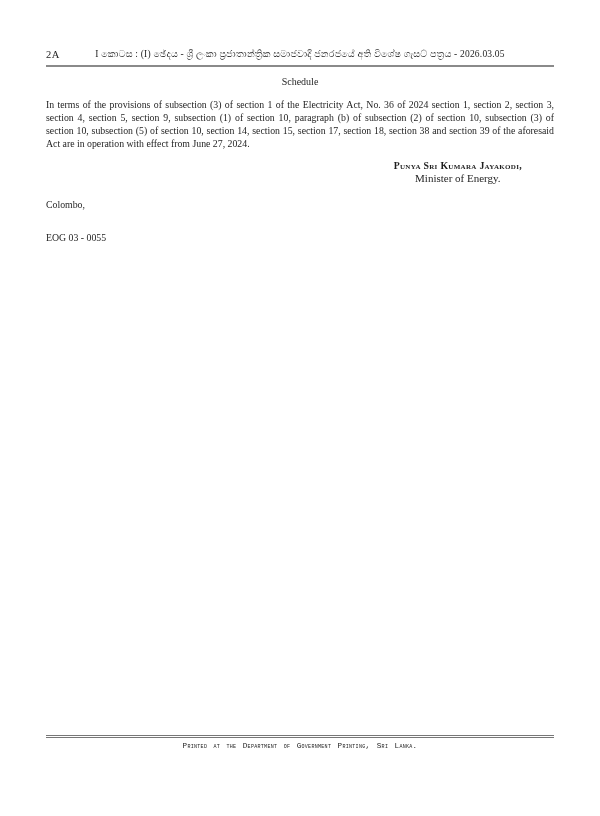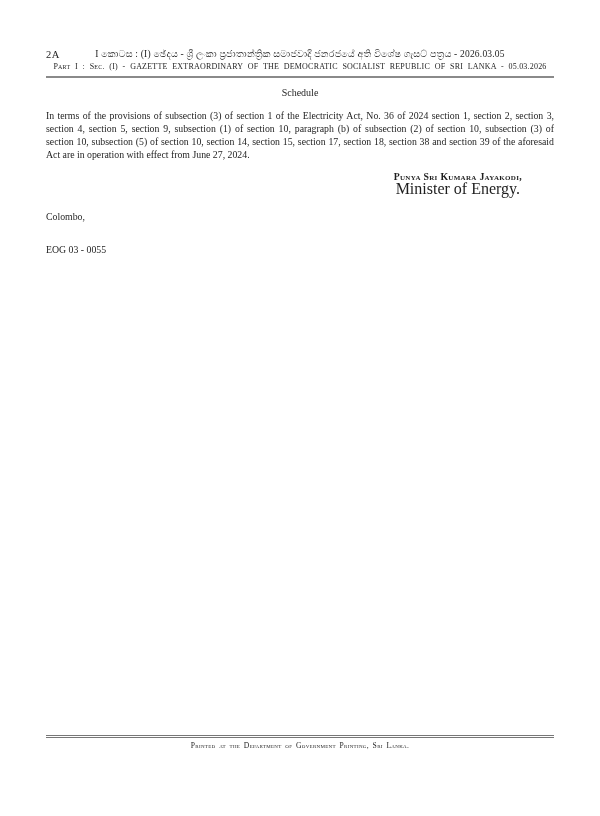--- a/index.html
+++ b/index.html
@@ -76,21 +76,21 @@
     margin-right: 32px;
   }
   .signature-name {
     font-weight: bold;
     font-variant: small-caps;
     font-size: 9.8px;
     line-height: 12.5px;
     letter-spacing: 0.3px;
   }
   .signature-title {
-    font-size: 16px;
+    font-size: 11px;
     line-height: 12.5px;
     text-align: center;
   }
   
   .place {
     margin-top: 12px;
     font-size: 9.8px;
     line-height: 13px;
   }
   .date {
@@ -115,32 +115,32 @@
     border-bottom: 1px solid #777777;
   }
   .footer-text {
     margin-top: 3px;
     text-align: center;
     font-size: 7.6px;
     line-height: 10px;
     font-variant: small-caps;
     letter-spacing: 0.3px;
     word-spacing: 1.5px;
+    font-family: Liberation Mono, monospace;
   }
 </style>
 </head>
 <body>
 
 <div class="page">
   <div class="content">
 
     <div class="header">
       <div class="page-number">2A</div>
       <div class="title-sinhala">I කොටස : (I) ඡේදය - ශ්‍රී ලංකා ප්‍රජාතාන්ත්‍රික සමාජවාදී ජනරජයේ අති විශේෂ ගැසට් පත්‍රය - 2026.03.05</div>
-      <div class="title-english">Part I : Sec. (I) - GAZETTE EXTRAORDINARY OF THE DEMOCRATIC SOCIALIST REPUBLIC OF SRI LANKA - 05.03.2026</div>
     </div>
 
     <div class="header-rule"></div>
 
     <div class="schedule-heading">Schedule</div>
 
     <p class="body-paragraph">In terms of the provisions of subsection (3) of section 1 of the Electricity Act, No. 36 of 2024 section 1, section 2, section 3, section 4, section 5, section 9, subsection (1) of section 10, paragraph (b) of subsection (2) of section 10, subsection (3) of section 10, subsection (5) of section 10, section 14, section 15, section 17, section 18, section 38 and section 39 of the aforesaid Act are in operation with effect from June 27, 2024.</p>
 
     <div class="signature-row">
       <div class="signature-block">

